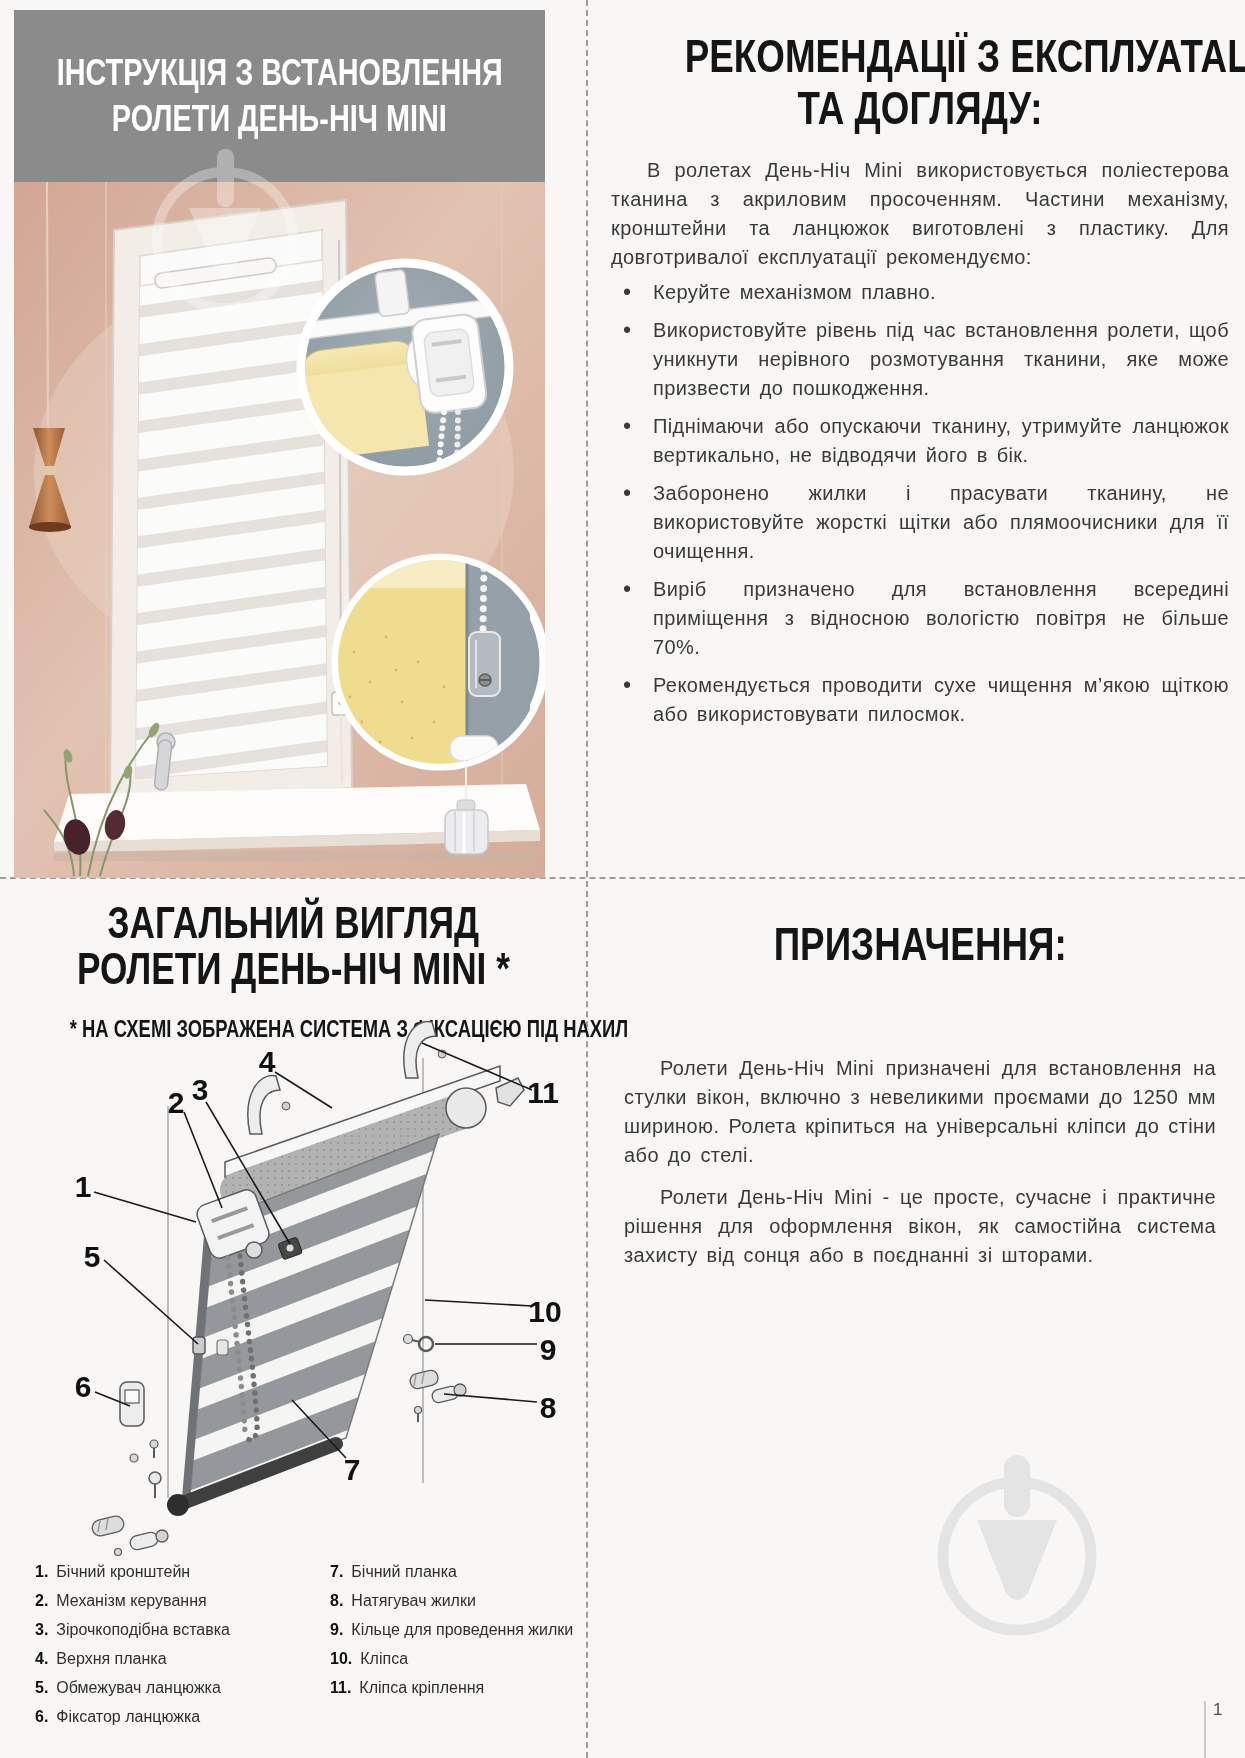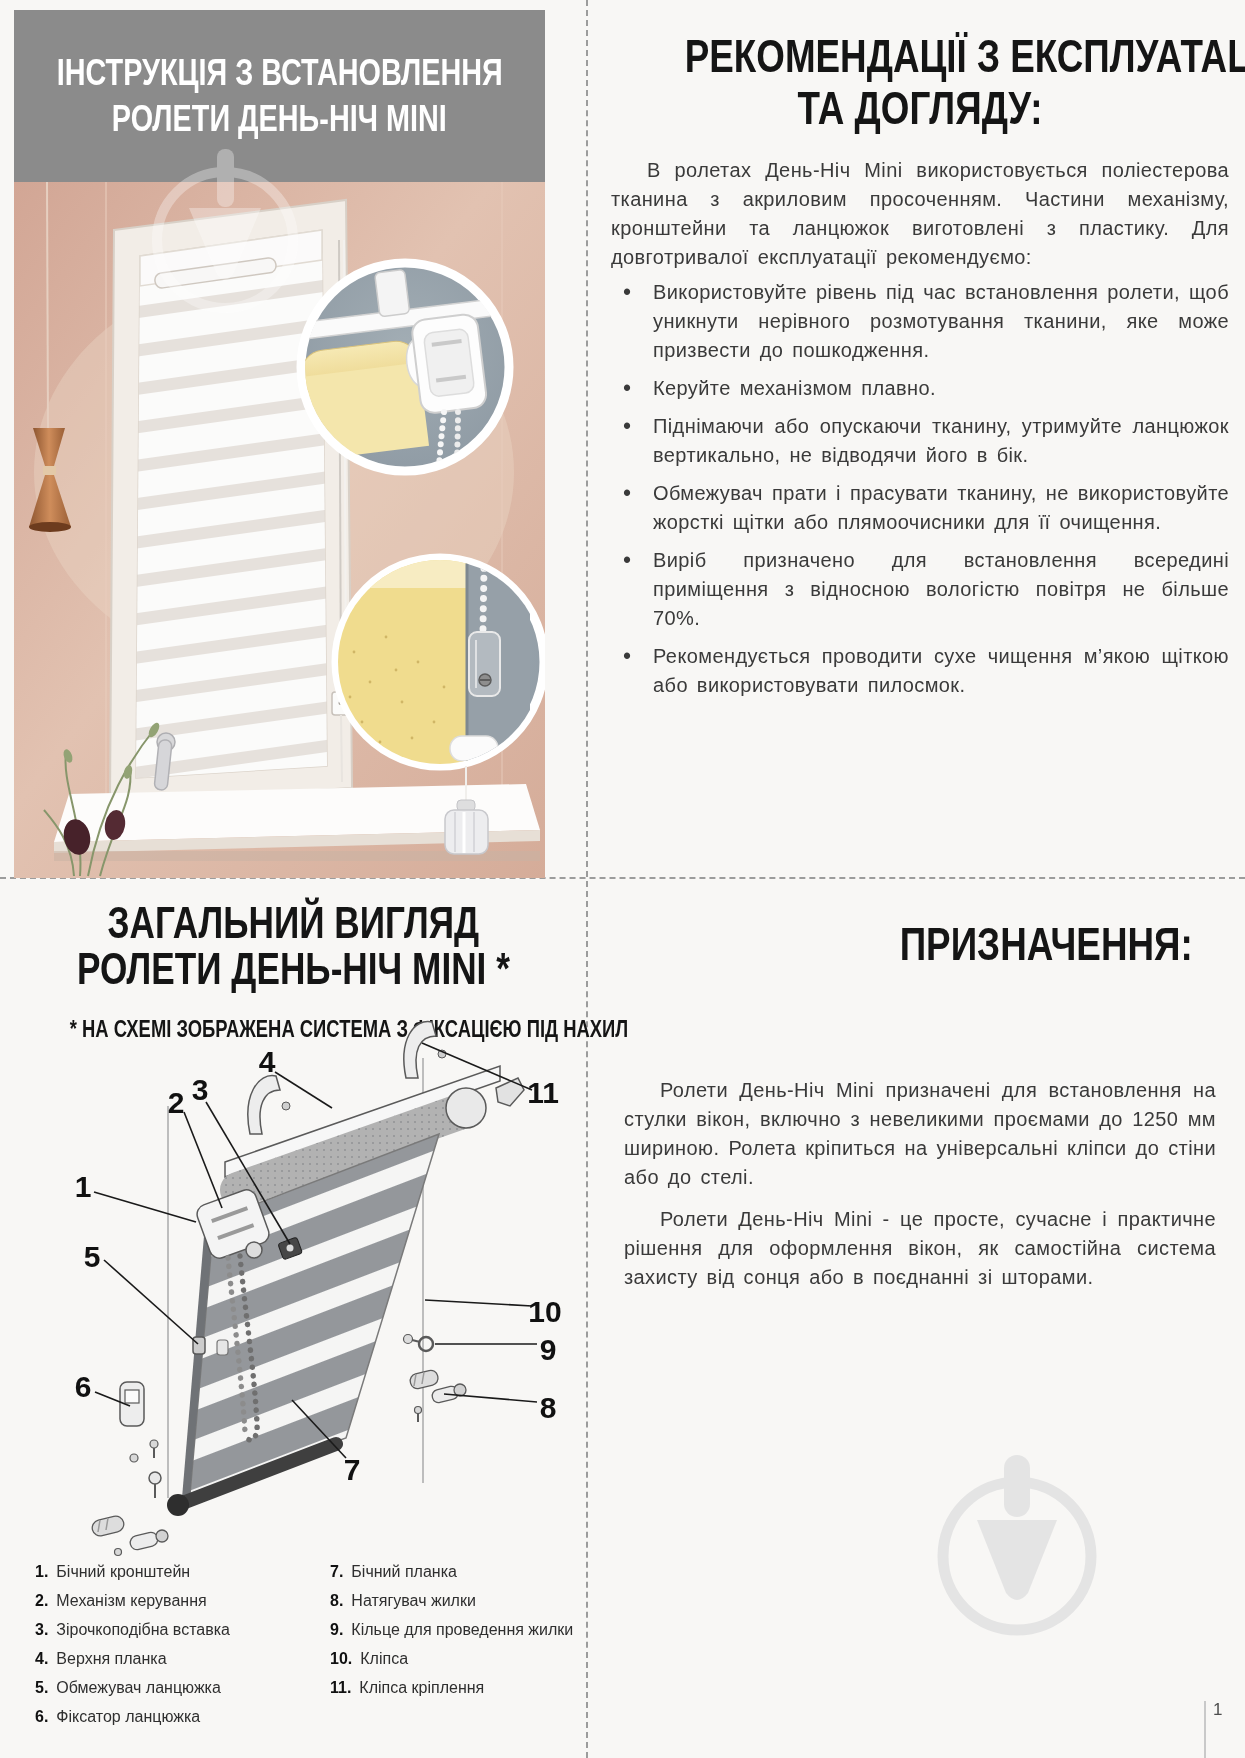--- a/index.html
+++ b/index.html
@@ -45,21 +45,21 @@
   .legend{position:absolute;font-size:16px;line-height:28px;color:#2f2f2f;}
   .legend-left{left:35px;top:680px;width:288px;}
   .legend-right{left:330px;top:680px;width:245px;}
   .leg{margin-bottom:1px;}
   .leg b{margin-right:8px;color:#111;}
 
   
   .purpose{position:absolute;left:587px;top:878px;width:658px;height:880px;box-sizing:border-box;
            padding:40px 16px 0 24px;}
   .purpose .cond{font-size:46px;line-height:52px;}
-  .purpose .h-wrap{margin-bottom:106px;text-align:right;}
+  .purpose .h-wrap{margin-bottom:84px;}
   .purpose p{margin:13px;text-indent:36px;}
   .wm-purpose{position:absolute;left:925px;top:1445px;width:190px;height:200px;}
 
   .pageno-line{position:absolute;left:1204px;top:1701px;width:2px;height:57px;background:#c9c9c9;}
   .pageno{position:absolute;left:1213px;top:1700px;font-size:17px;color:#4e4e4e;}
 </style>
 </head>
 <body>
 
 <div class="page">
@@ -232,24 +232,24 @@
     </svg>
   </section>
 
   <section class="reco">
     <div class="h-wrap">
       <span class="cond">РЕКОМЕНДАЦІЇ З ЕКСПЛУАТАЦІЇ</span><br>
       <span class="cond">ТА ДОГЛЯДУ:</span>
     </div>
     <p class="body-txt intro">В ролетах День-Ніч Mini використовується поліестерова тканина з акриловим просоченням. Частини механізму, кронштейни та ланцюжок виготовлені з пластику. Для довготривалої експлуатації рекомендуємо:</p>
     <ul class="bullets body-txt">
+      <li>Керуйте механізмом плавно.</li>
       <li>Використовуйте рівень під час встановлення ролети, щоб уникнути нерівного розмотування тканини, яке може призвести до пошкодження.</li>
-      <li>Керуйте механізмом плавно.</li>
       <li>Піднімаючи або опускаючи тканину, утримуйте ланцюжок вертикально, не відводячи його в бік.</li>
-      <li>Обмежувач прати і прасувати тканину, не використовуйте жорсткі щітки або плямоочисники для її очищення.</li>
+      <li>Заборонено жилки і прасувати тканину, не використовуйте жорсткі щітки або плямоочисники для її очищення.</li>
       <li>Виріб призначено для встановлення всередині приміщення з відносною вологістю повітря не більше 70%.</li>
       <li>Рекомендується проводити сухе чищення м’якою щіткою або використовувати пилосмок.</li>
     </ul>
   </section>
 
   <section class="overview">
     <div class="h-wrap">
       <span class="cond">ЗАГАЛЬНИЙ ВИГЛЯД</span><br>
       <span class="cond">РОЛЕТИ ДЕНЬ-НІЧ MINI *</span>
     </div>

